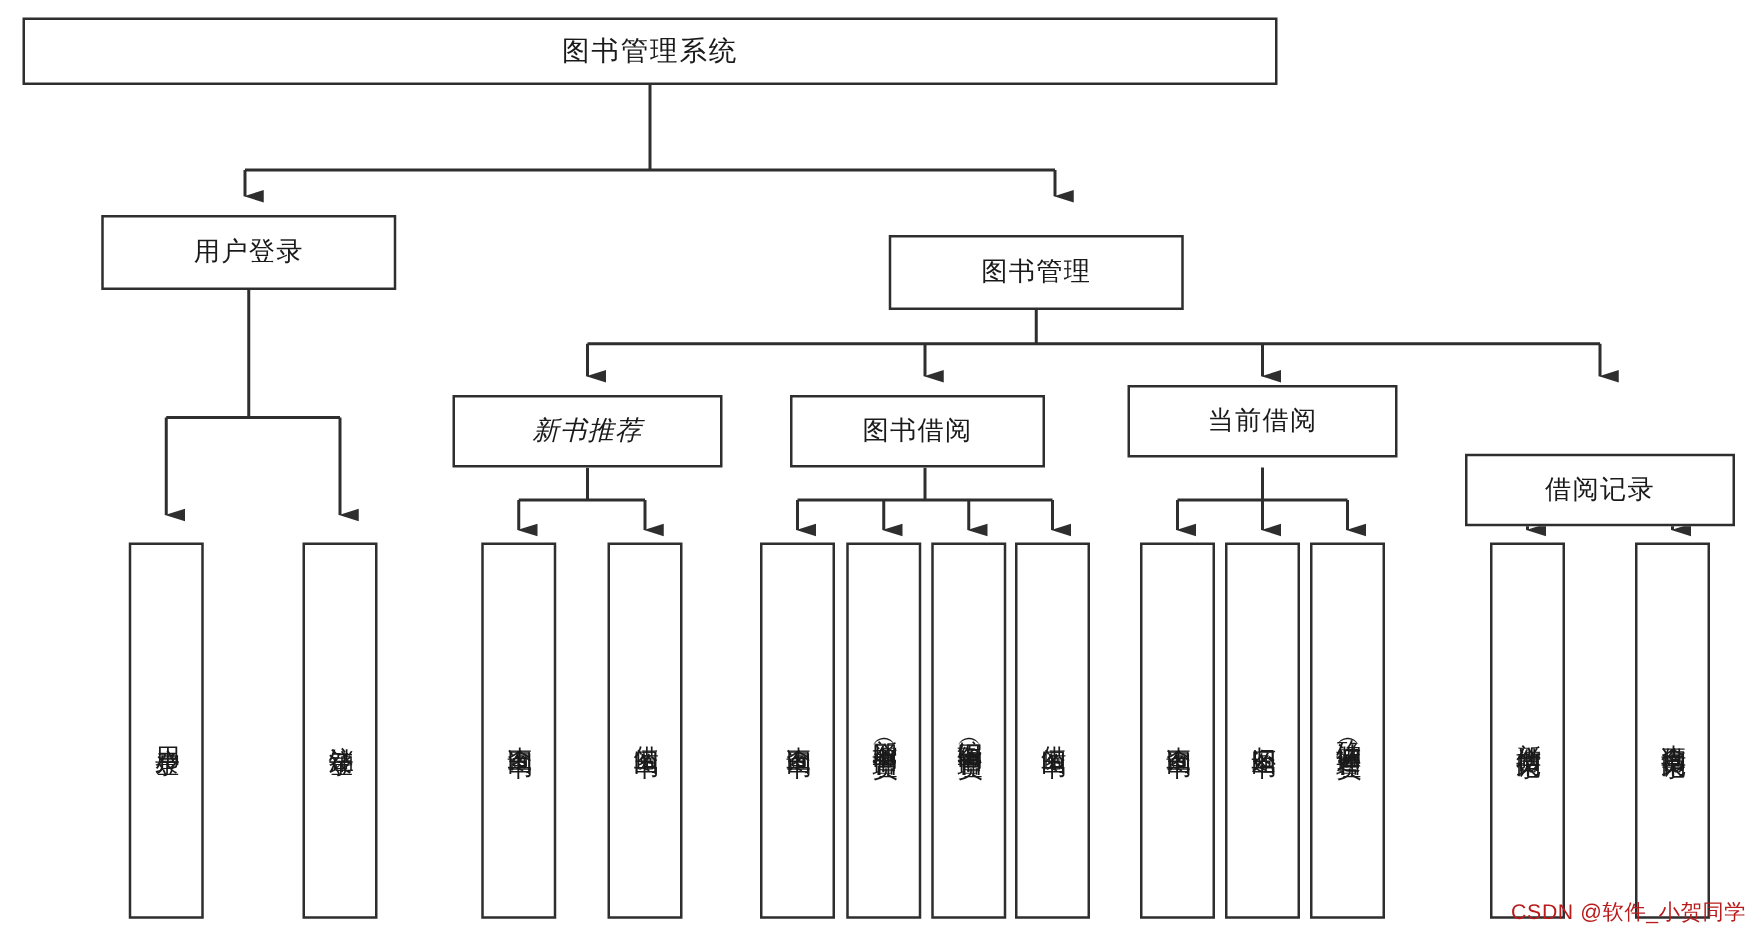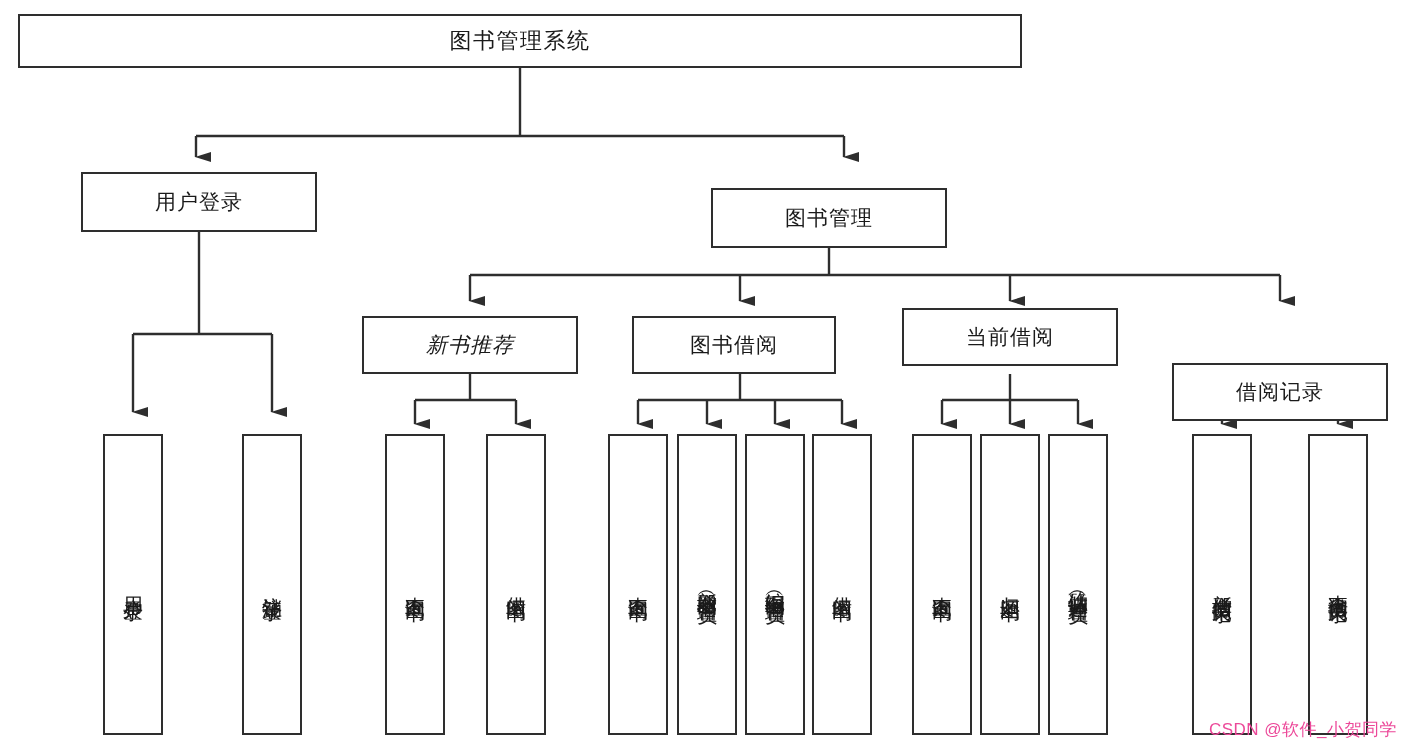--- a/index.html
+++ b/index.html
@@ -67,21 +67,21 @@
     letter-spacing: 2px;
     white-space: normal;
     max-height: 100%;
   }
   
   #watermark {
     position: absolute;
     right: 8px;
     bottom: 6px;
     font-size: 17px;
-    color: #ec4899;
+    color: #b91c1c;
     letter-spacing: 0.5px;
     white-space: nowrap;
     user-select: none;
   }
 </style>
 </head>
 <body>
 
 <div id="canvas">
 

